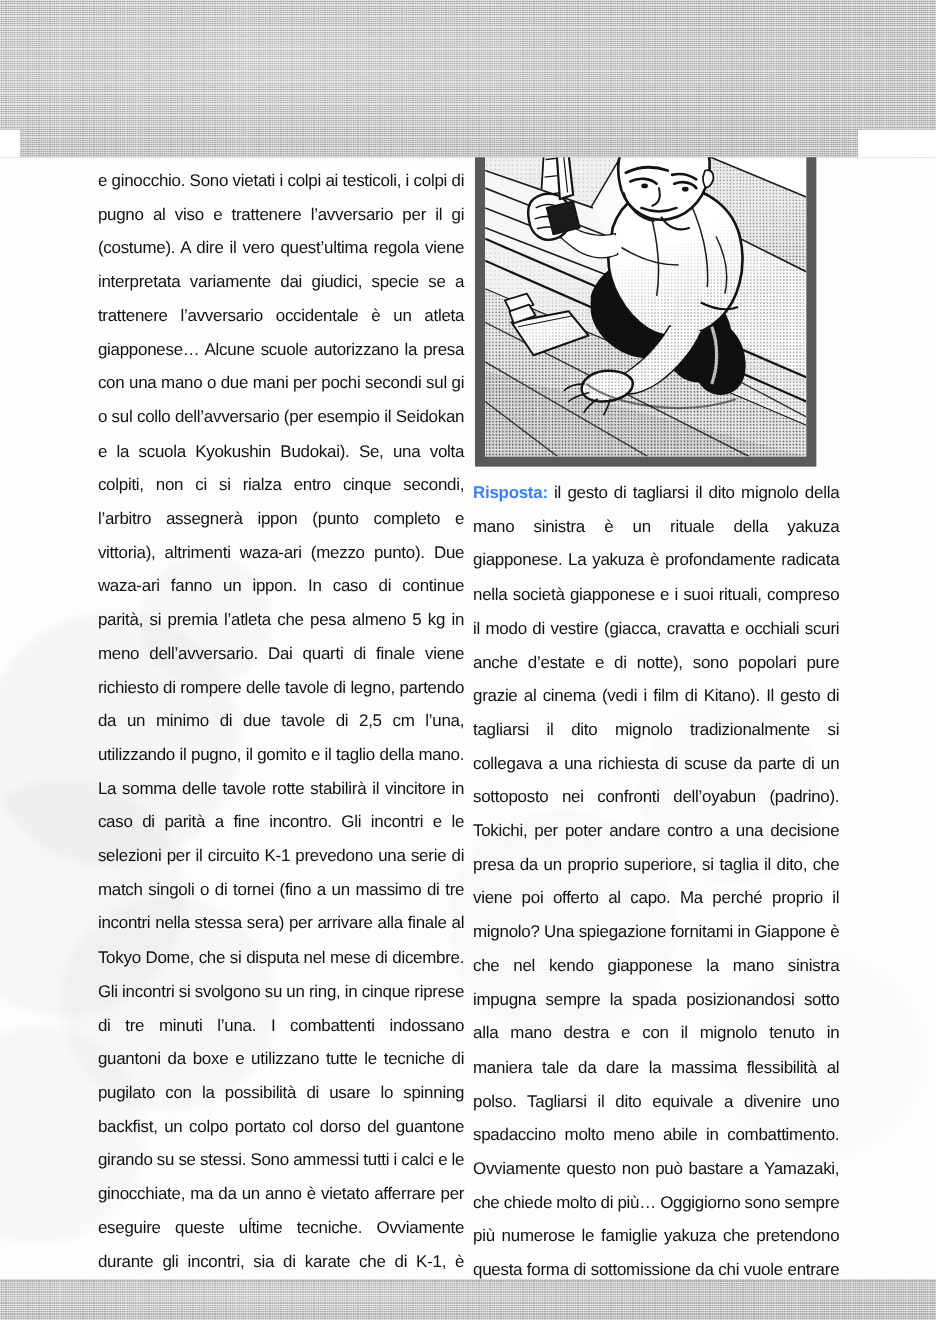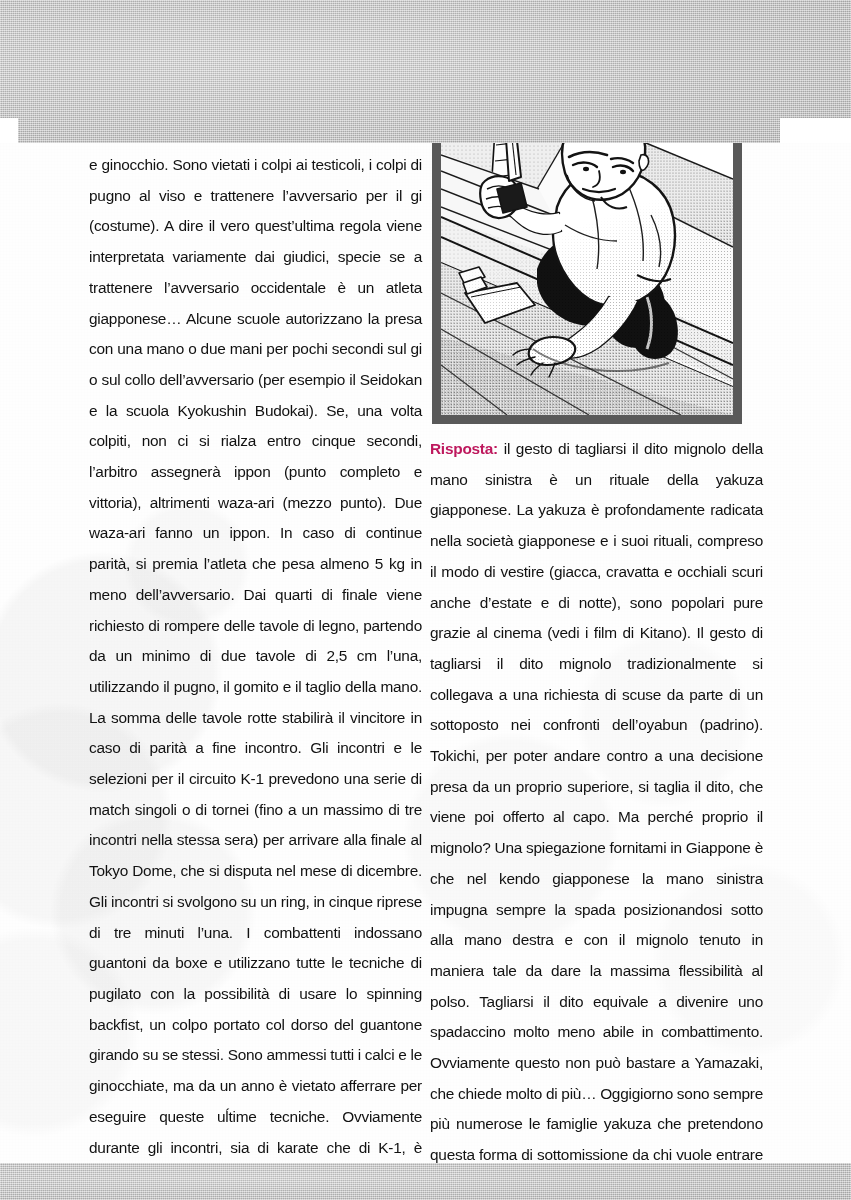--- a/index.html
+++ b/index.html
@@ -83,21 +83,21 @@
     word-spacing: -0.3px;
     -webkit-font-smoothing: antialiased;
   }
   .col-left  { left: 89px;  top: 150px; width: 333px; }
   .col-right { left: 430px; top: 434px; width: 333px; }
 
   .col p { margin: 0; }
 
   .qa-lead {
     font-weight: bold;
-    color: #be185d;
+    color: #3b82f6;
   }
 
   
   .illus-frame {
     position: absolute;
     left: 432px;
     top: 88px;
     width: 310px;
     height: 336px;
     z-index: 5;

